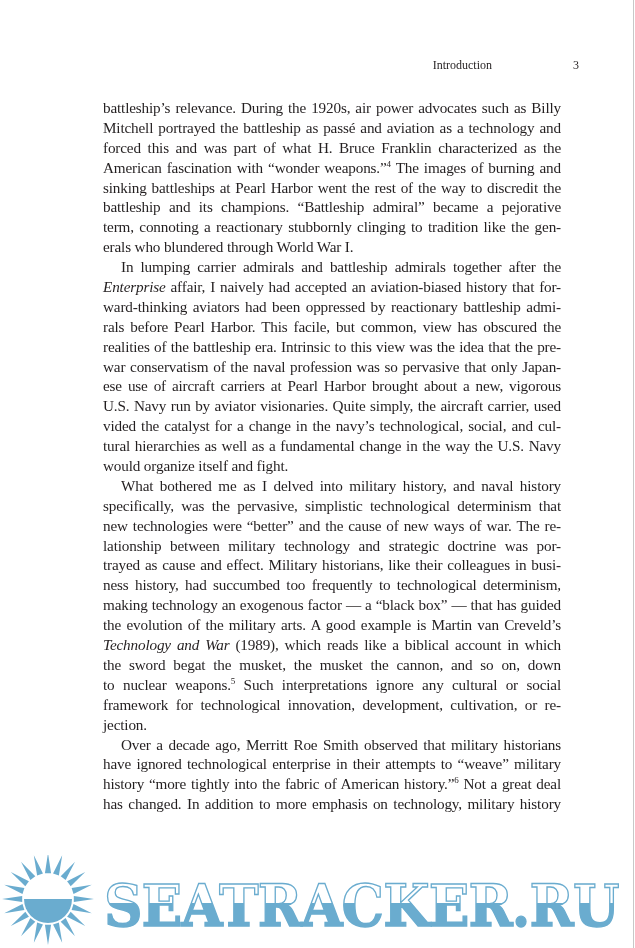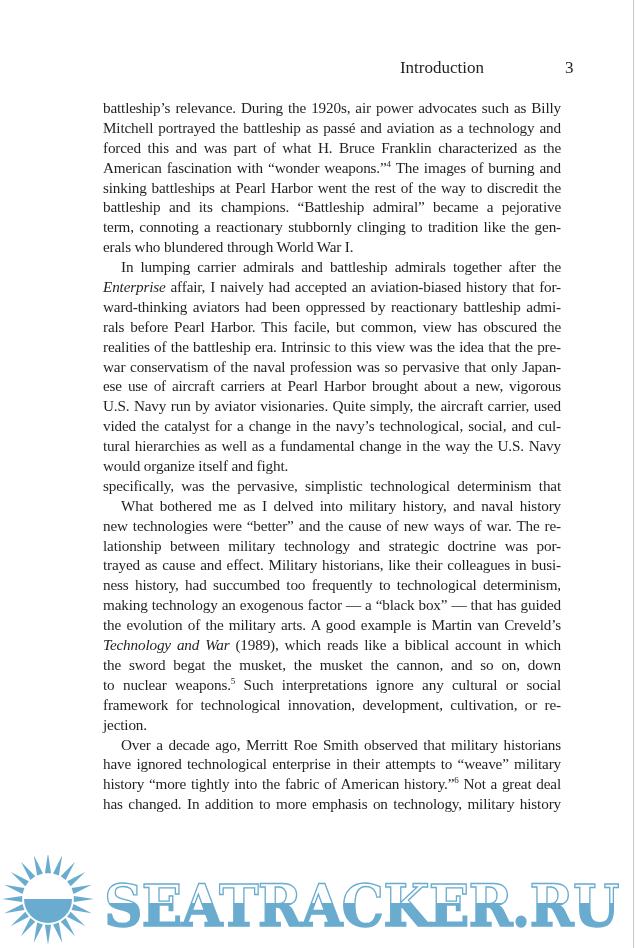--- a/index.html
+++ b/index.html
@@ -7,22 +7,22 @@
     width: 635px; height: 948px; position: relative; overflow: hidden;
     background: #ffffff;
     font-family: "Liberation Serif", "DejaVu Serif", serif;
     color: #231f20;
   }
   .right-rule {
     position: absolute; top: 0; right: 1px; width: 1px; height: 948px;
     background: #c8c8c8;
   }
   .running-head {
-    position: absolute; top: 58px; left: 0; width: 582px; height: 20px;
-    font-size: 17px;
+    position: absolute; top: 58px; left: 8px; width: 582px; height: 20px;
+    font-size: 12px;
   }
   .running-head .title { position: absolute; right: 98px; top: 0; }
   .running-head .folio { position: absolute; left: 565px; top: 0; }
   .text-block {
     position: absolute; top: 98px; left: 79px; width: 458px;
     font-size: 15.2px; line-height: 19.9px;
     text-align: justify;
     letter-spacing: -0.15px;
     margin-left: 24px;
   }
@@ -78,22 +78,22 @@
     <span class="line"><i>Enterprise</i> affair, I naively had accepted an aviation-biased history that for-</span>
     <span class="line">ward-thinking aviators had been oppressed by reactionary battleship admi-</span>
     <span class="line">rals before Pearl Harbor. This facile, but common, view has obscured the</span>
     <span class="line">realities of the battleship era. Intrinsic to this view was the idea that the pre-</span>
     <span class="line">war conservatism of the naval profession was so pervasive that only Japan-</span>
     <span class="line">ese use of aircraft carriers at Pearl Harbor brought about a new, vigorous</span>
     <span class="line">U.S. Navy run by aviator visionaries. Quite simply, the aircraft carrier, used</span>
     <span class="line">vided the catalyst for a change in the navy’s technological, social, and cul-</span>
     <span class="line">tural hierarchies as well as a fundamental change in the way the U.S. Navy</span>
     <span class="line last">would organize itself and fight.</span>
+    <span class="line indent">What bothered me as I delved into military history, and naval history</span>
     <span class="line">specifically, was the pervasive, simplistic technological determinism that</span>
-    <span class="line indent">What bothered me as I delved into military history, and naval history</span>
     <span class="line">new technologies were “better” and the cause of new ways of war. The re-</span>
     <span class="line">lationship between military technology and strategic doctrine was por-</span>
     <span class="line">trayed as cause and effect. Military historians, like their colleagues in busi-</span>
     <span class="line">ness history, had succumbed too frequently to technological determinism,</span>
     <span class="line">making technology an exogenous factor — a “black box” — that has guided</span>
     <span class="line">the evolution of the military arts. A good example is Martin van Creveld’s</span>
     <span class="line"><i>Technology and War</i> (1989), which reads like a biblical account in which</span>
     <span class="line">the sword begat the musket, the musket the cannon, and so on, down</span>
     <span class="line">to nuclear weapons.<sup>5</sup> Such interpretations ignore any cultural or social</span>
     <span class="line">framework for technological innovation, development, cultivation, or re-</span>

